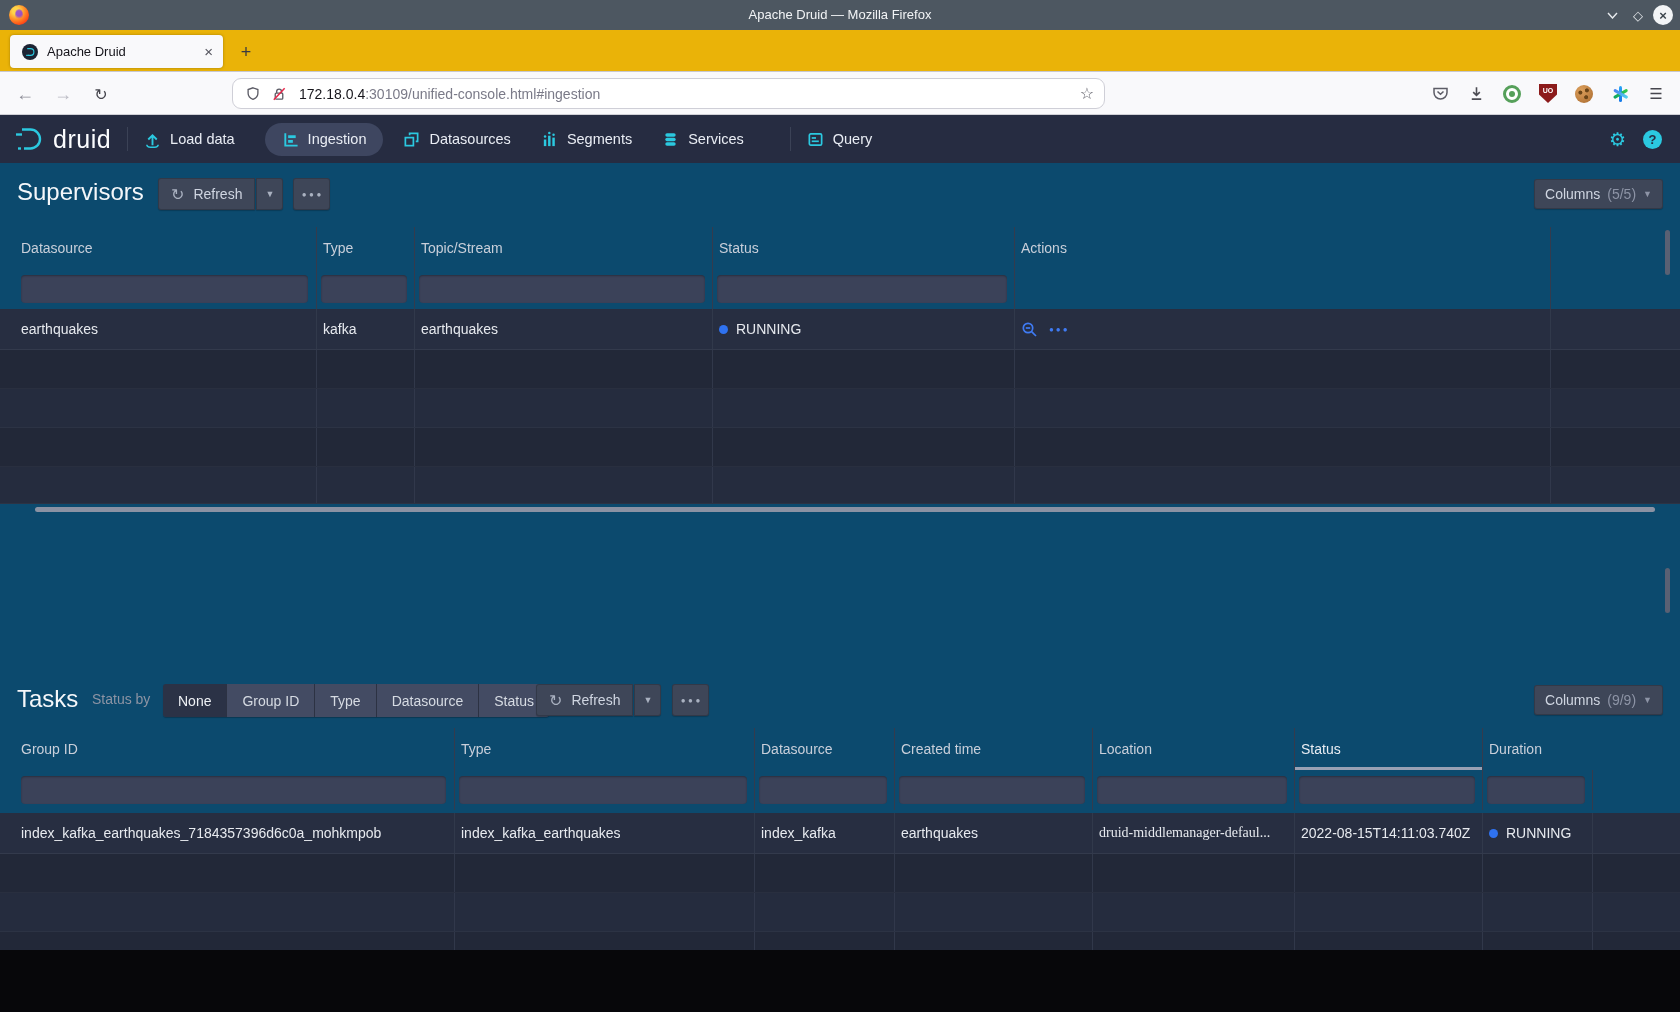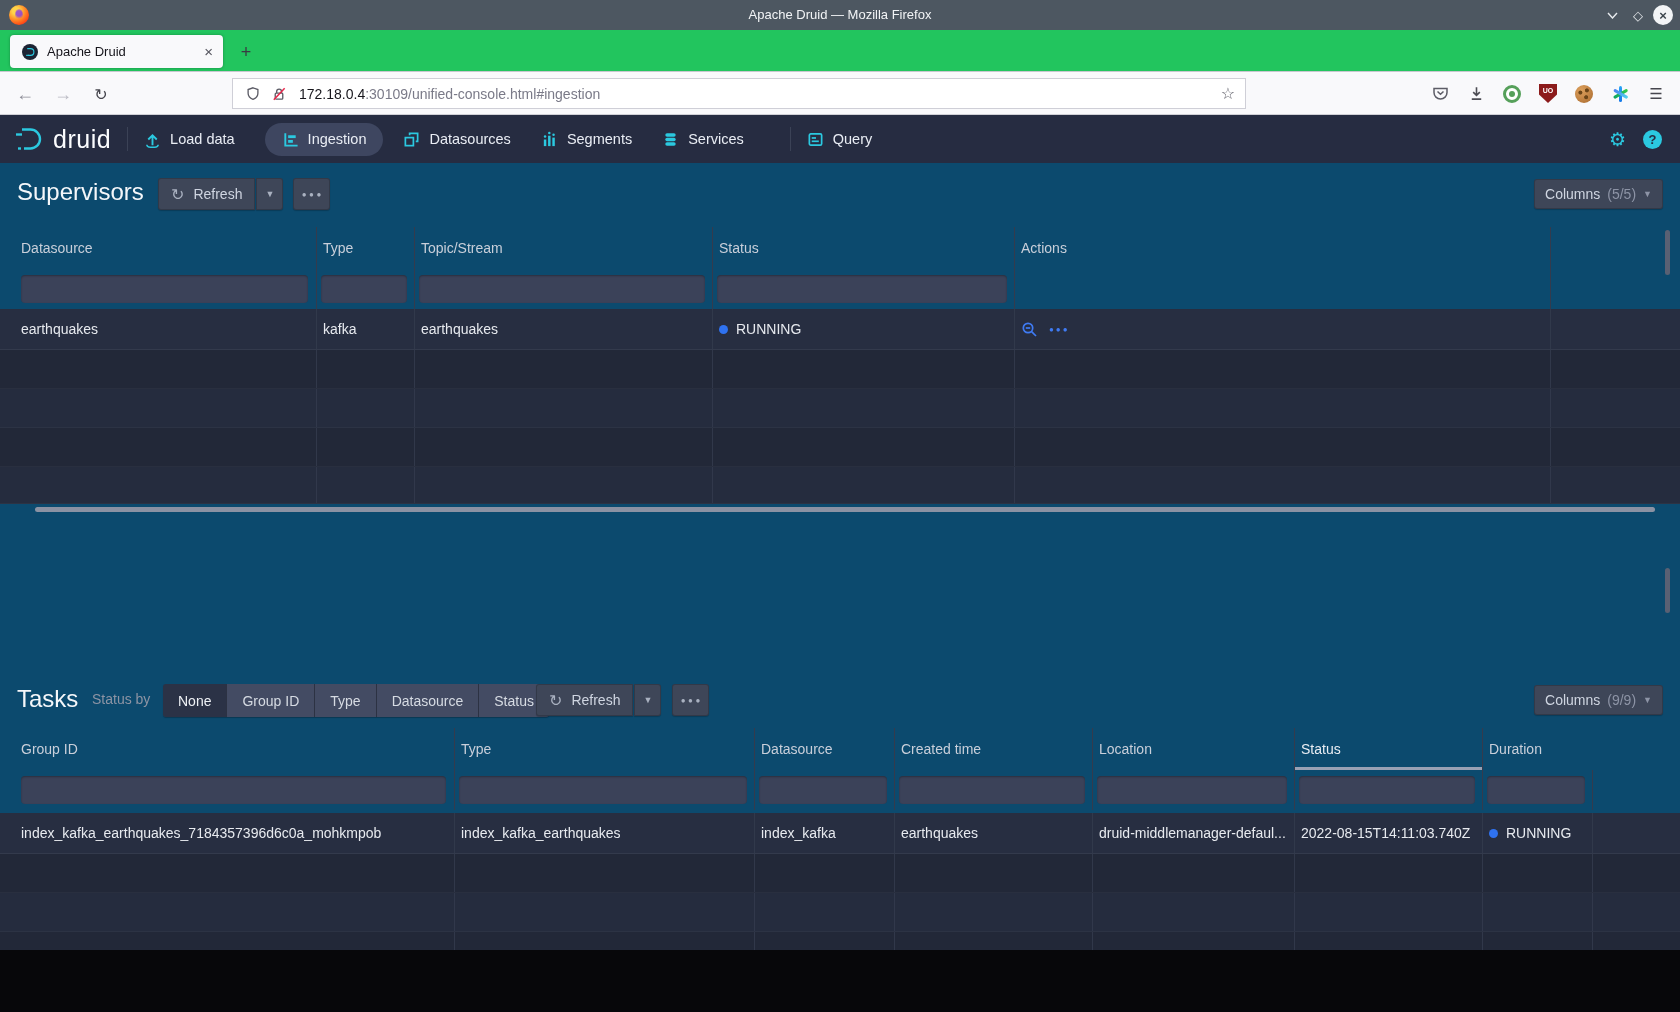--- a/index.html
+++ b/index.html
@@ -12,35 +12,35 @@
     background:radial-gradient(circle at 35% 30%, #ffd54a 0 18%, #ff9d2e 40%, #ff4d15 72%, #d5006c 100%); }
   .ff-logo::after{ content:""; position:absolute; left:6px; top:4px; width:8px; height:11px; border-radius:50%;
     background:radial-gradient(circle at 50% 40%, #7b2ff0 0 35%, transparent 70%); opacity:.75; }
   .tb-title { position:absolute; left:0; top:0; width:100%; height:30px; line-height:30px; text-align:center;
     color:#f2f4f6; font-size:13px; }
   .win-btn { position:absolute; top:5px; width:20px; height:20px; display:flex; align-items:center; justify-content:center; color:#e8ebee; }
   .win-min { right:58px; } .win-max { right:32px; font-size:13px; }
   .win-close { right:7px; background:#f2f4f6; border-radius:50%; color:#3c454d; font-size:13px; font-weight:bold; }
 
   
-  .tabbar { position:absolute; left:0; top:30px; width:1680px; height:42px; background:#22c55e; border-bottom:1px solid #c8c8cf; }
+  .tabbar { position:absolute; left:0; top:30px; width:1680px; height:42px; background:#eab308; border-bottom:1px solid #c8c8cf; }
   .tab { position:absolute; left:10px; top:5px; width:213px; height:33px; background:#f9f9fb; border-radius:4px;
     box-shadow:0 0 3px rgba(0,0,0,.3); display:flex; align-items:center; }
   .favicon { width:16px; height:16px; margin-left:12px; border-radius:50%; background:#1d2433; display:flex; align-items:center; justify-content:center; }
   .tab-label { margin-left:9px; font-size:13px; color:#15141a; flex:1; }
   .tab-close { margin-right:10px; color:#55555e; font-size:15px; }
   .newtab { position:absolute; left:232px; top:8px; width:28px; height:28px; display:flex; align-items:center; justify-content:center;
     font-size:18px; color:#3a3a42; border-radius:4px; }
 
   
   .toolbar { position:absolute; left:0; top:72px; width:1680px; height:43px; background:#f9f9fb; border-bottom:1px solid #d0d0d6; }
   .nav-arrow { position:absolute; top:7px; width:30px; height:30px; display:flex; align-items:center; justify-content:center; font-size:18px; border-radius:4px; }
   .back { left:10px; color:#8f8f99; } .fwd { left:48px; color:#bcbcc4; } .reload { left:86px; color:#46464e; font-size:16px; }
-  .urlbar { position:absolute; left:232px; top:6px; width:1014px; height:31px; background:#ffffff; border:1px solid #cfcfd7;
-    border-radius:0; display:flex; align-items:center; }
+  .urlbar { position:absolute; left:232px; top:6px; width:873px; height:31px; background:#ffffff; border:1px solid #cfcfd7;
+    border-radius:9px; display:flex; align-items:center; }
   .url-text { margin-left:10px; font-size:14px; white-space:nowrap; }
   .url-host { color:#17161c; } .url-rest { color:#7a7a88; }
   .url-spacer { flex:1; }
   .star { margin-right:10px; font-size:16px; color:#5c5c66; }
   .tool-icons { position:absolute; right:14px; top:6px; height:31px; display:flex; align-items:center; gap:16px; }
   .ticon { width:20px; height:20px; display:flex; align-items:center; justify-content:center; }
   .ext-green { width:18px; height:18px; border-radius:50%; background:#fff; border:3px solid #56a05a; position:relative; }
   .ext-green::after { content:""; position:absolute; left:3px; top:3px; width:6px; height:6px; border-radius:50%; background:#56a05a; }
   .ublock { width:18px; height:19px; background:#8c1b1b; clip-path:polygon(0% 0%,100% 0%,100% 55%,50% 100%,0% 55%);
     color:#fff; font-size:7px; font-weight:bold; text-align:center; line-height:13px; }
@@ -103,21 +103,21 @@
   .drow { position:absolute; left:0; width:1680px; height:41px; background:#272e41; border-bottom:1px solid rgba(255,255,255,.06); }
   .td { display:flex; align-items:center; font-size:14px; color:#e7eaef; padding-left:6px;
     border-right:1px solid rgba(52,59,77,.85); overflow:hidden; white-space:nowrap; }
   .td:first-child { padding-left:21px; }
   .td:last-child { border-right:none; }
   .erow { position:absolute; left:0; width:1680px; height:39px; border-bottom:1px solid rgba(255,255,255,.035); }
   .erow .td { height:100%; }
   .stripe-l { background:#252c3e; } .stripe-d { background:#222838; }
   .dot { width:9px; height:9px; border-radius:50%; background:#2f72f0; margin-right:8px; flex:none; }
   .act-dots { color:#3f7bf4; font-size:8px; letter-spacing:2px; margin-left:11px; }
-  .tcell-ellipsis { text-overflow:ellipsis; }
+  .tcell-ellipsis { text-overflow:ellipsis;font-family:Liberation Serif, serif; }
 
   
   .seg-group { position:absolute; height:33px; display:flex; border-radius:3px; overflow:hidden;
     box-shadow:0 1px 1px rgba(0,0,0,.25); }
   .seg { background:#434b63; color:#d6dbe3; font-size:14px; display:flex; align-items:center; padding:0 15px;
     border-right:1px solid #2c3243; }
   .seg:last-child { border-right:none; }
   .seg.active { background:#2b3246; color:#eef1f5; }
   .groupby-label { position:absolute; color:#8d94a4; font-size:14px; }
 

